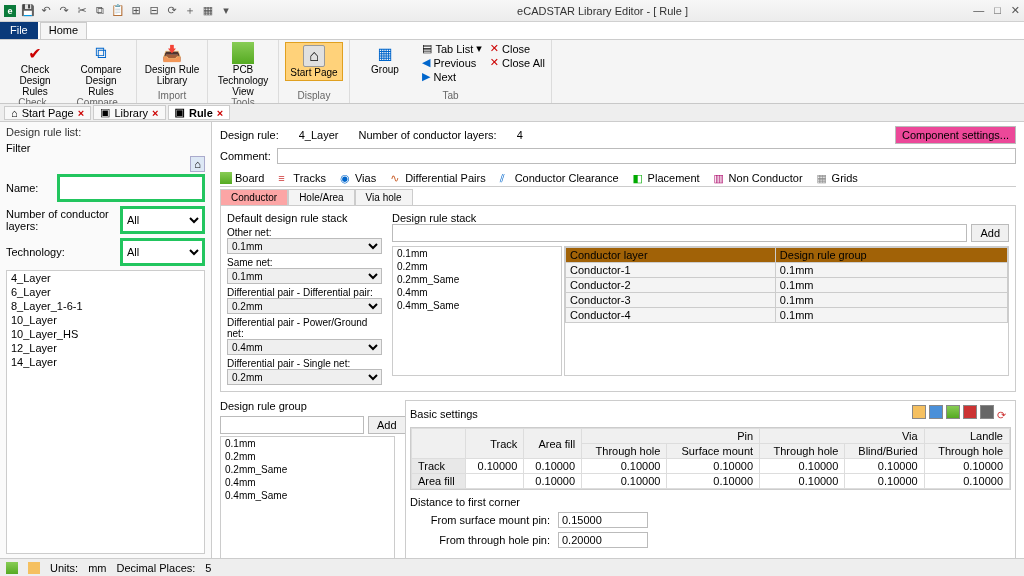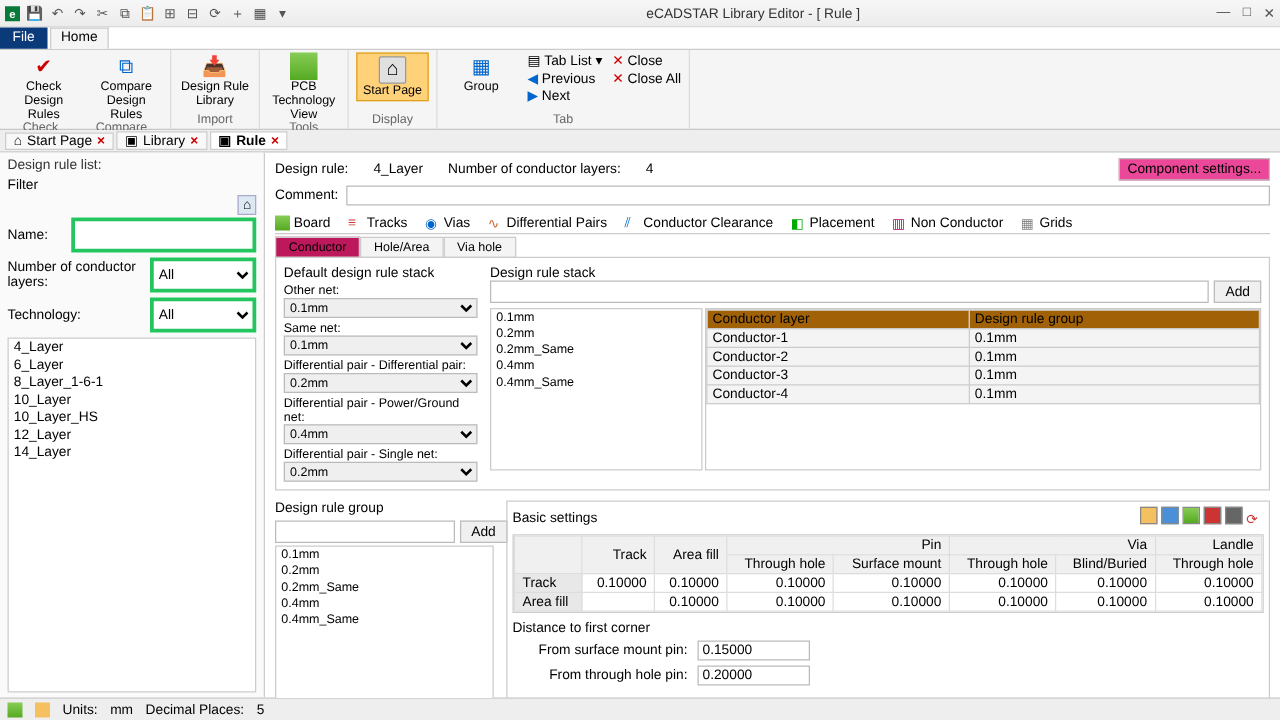--- a/index.html
+++ b/index.html
@@ -39,21 +39,21 @@
 .rightpanel { flex: 1; display: flex; flex-direction: column; padding: 4px 8px; overflow: auto; }
 .toprow { display: flex; align-items: center; gap: 20px; }
 .compset { margin-left: auto; border: 1px solid #bbb; background: #ec4899; padding: 2px 6px; cursor: pointer; }
 .commentrow { display: flex; align-items: center; gap: 6px; margin-top: 4px; }
 .commentrow input { flex: 1; border: 1px solid #bbb; height: 16px; }
 .cattabs { display: flex; gap: 14px; margin-top: 8px; border-bottom: 1px solid #ccc; padding-bottom: 2px; align-items: center; }
 .cattabs div { display: flex; align-items: flex-start; gap: 3px; cursor: pointer; }
 .cattabs .icn { width: 12px; height: 12px; }
 .subtabs { display: flex; margin-top: 2px; }
 .subtabs div { padding: 2px 10px; border: 1px solid #ccc; background: #f4f4f4; cursor: pointer; font-size: 10px; }
-.subtabs .active { background: #be185d; border-bottom-color: #fff; }
+.subtabs .active { background: #fca5a5; border-bottom-color: #fff; }
 .condarea { border: 1px solid #ccc; margin-top: -1px; padding: 6px; display: flex; gap: 10px; }
 .defstack { width: 155px; }
 .defstack .lbl { margin-top: 3px; font-size: 10px; }
 .defstack select { width: 100%; border: 1px solid #bbb; height: 16px; font-size: 10px; }
 .rulestack { flex: 1; }
 .rulestack .topadd { display: flex; gap: 4px; }
 .rulestack .topadd input { flex: 1; border: 1px solid #bbb; height: 18px; }
 .rulestack button, .rgroup2 button { border: 1px solid #bbb; background: #f0f0f0; padding: 1px 8px; cursor: pointer; }
 .stackbody { display: flex; gap: 2px; margin-top: 4px; }
 .stacklist { width: 170px; border: 1px solid #ccc; height: 130px; background: #fff; }

